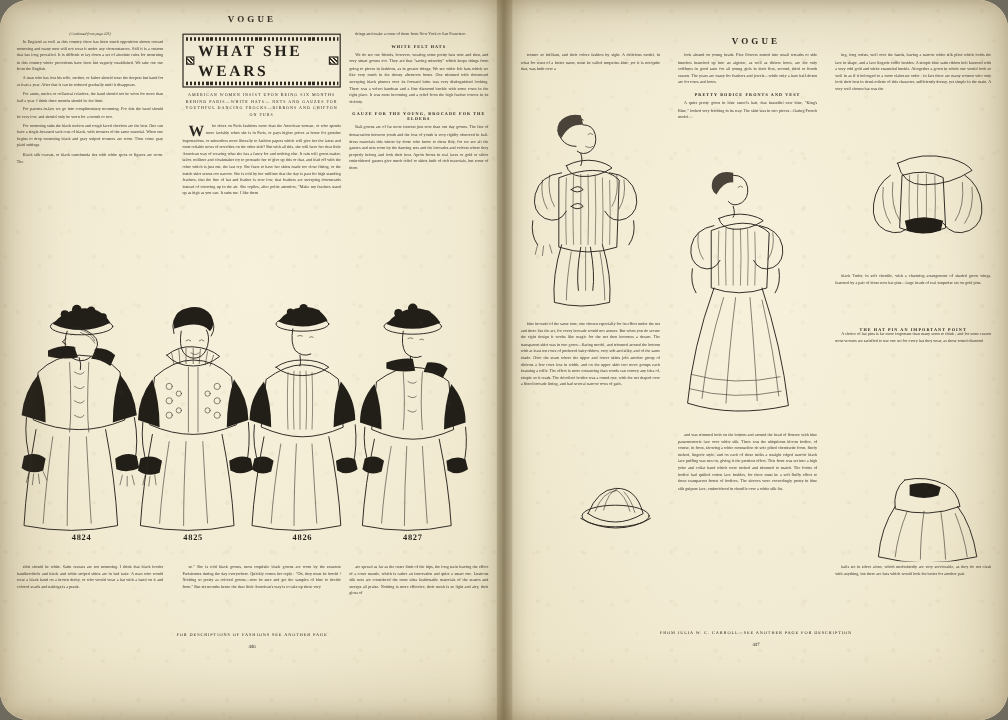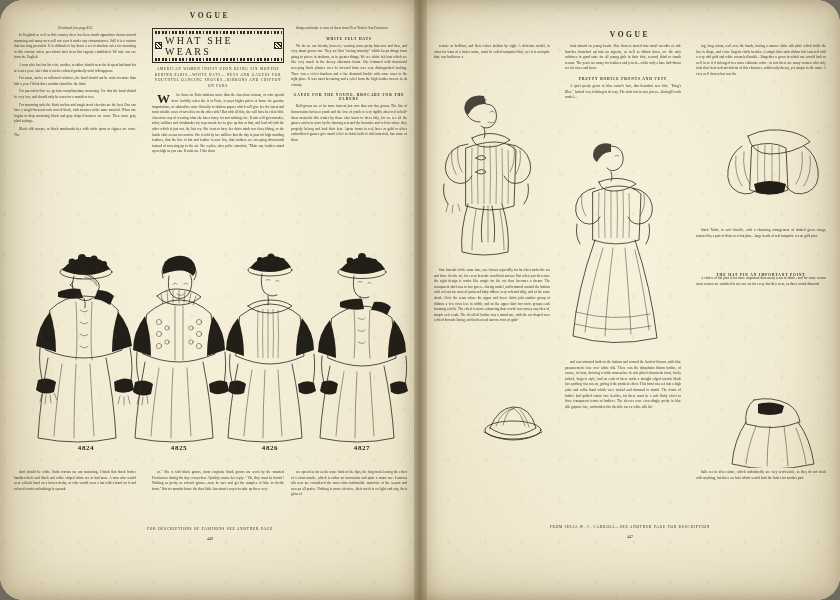--- a/index.html
+++ b/index.html
@@ -34,21 +34,21 @@
       padding:1px 1.5px 0 0;font-weight:700;color:#2b2721;}
 
   .mast{border:1px solid #2e2a22;padding:1.5px;margin:2px 0 4px;background:#f4eed9;}
   .mast-inner{border:0;padding:0;}
   .mast-bar{height:3.2px;background:repeating-linear-gradient(to right,
       #2e2a22 0 1.8px, transparent 1.8px 3.4px);margin:0 0 1px;}
   .mast-bar.b{margin:1px 0 0;}
   .mast-row{display:flex;align-items:center;justify-content:center;gap:3px;}
   .mast-sq{width:5.5px;height:5.5px;border:1px solid #2e2a22;flex:none;
       background:repeating-linear-gradient(45deg,#2e2a22 0 1px,transparent 1px 2.4px);}
-  .mast-title{font-size:10px;letter-spacing:2.2px;font-weight:400;color:#24211b;}
+  .mast-title{font-size:13px;letter-spacing:2.2px;font-weight:700;color:#24211b;}
   .deck{font-size:3.4px;text-align:center;letter-spacing:.85px;line-height:1.62;
       color:#2e2a22;margin:2px 0 4px;}
   .footer-note{position:absolute;width:100%;text-align:center;font-size:3.6px;
       letter-spacing:.75px;color:#2e2a22;}
   .folio{position:absolute;width:100%;text-align:center;font-size:4px;color:#2e2a22;}
 
   .plate{position:absolute;}
   .plate svg{display:block;width:100%;height:100%;}
   .ink{fill:none;stroke:#2a2620;stroke-width:.8;stroke-linecap:round;stroke-linejoin:round;}
   .ink-thin{fill:none;stroke:#3a342b;stroke-width:.5;stroke-linecap:round;}
@@ -102,21 +102,21 @@
       <div class="sub">WHITE FELT HATS</div>
       <div class="body">
         <p>We do see our friends, however, wearing some pretty hats now and then, and very smart gowns too. They are that "saving minority" which keeps things from going to pieces in fashions, as in greater things. We see white felt hats which we like very much in the dressy afternoon hours. One trimmed with downward sweeping black plumes over its forward brim was very distinguished looking. There was a velvet bandeau and a fine diamond buckle with some roses in the right place. It was most becoming and a relief from the high feather towers in its vicinity.</p>
       </div>
       <div class="sub">GAUZE FOR THE YOUNG, BROCADE FOR THE ELDERS</div>
       <div class="body">
         <p>Ball-gowns are of far more interest just now than our day gowns. The line of demarcation between youth and the loss of youth is very rigidly observed in ball-dress materials this winter by those who know to dress fitly, for we see all the gauzes and nets worn by the dancing sets and the brocades and velvets where they properly belong and look their best. Apron fronts in real laces or gold or silver embroidered gauzes give much relief to skirts built of rich materials, but some of them</p>
       </div>
     </div>
 
-    <div class="plate" style="left:28px;top:252px;width:400px;height:200px;">
+    <div class="plate" style="left:10px;top:252px;width:400px;height:200px;">
       <svg viewBox="0 0 400 200" preserveAspectRatio="none">
         <g>
 
           <ellipse cx="58" cy="20" rx="26" ry="7" class="ink"></ellipse>
           <path class="fill-dk" d="M34 18 q10 -12 24 -13 q16 -1 24 12 q-12 6 -24 6 q-14 0 -24 -5z"></path>
           <circle cx="44" cy="10" r="3.4" class="fill-dk"></circle>
             <circle cx="54" cy="6" r="4" class="fill-dk"></circle>
           <circle cx="66" cy="7" r="3.6" class="fill-dk"></circle>
             <circle cx="76" cy="12" r="3" class="fill-dk"></circle>
 

